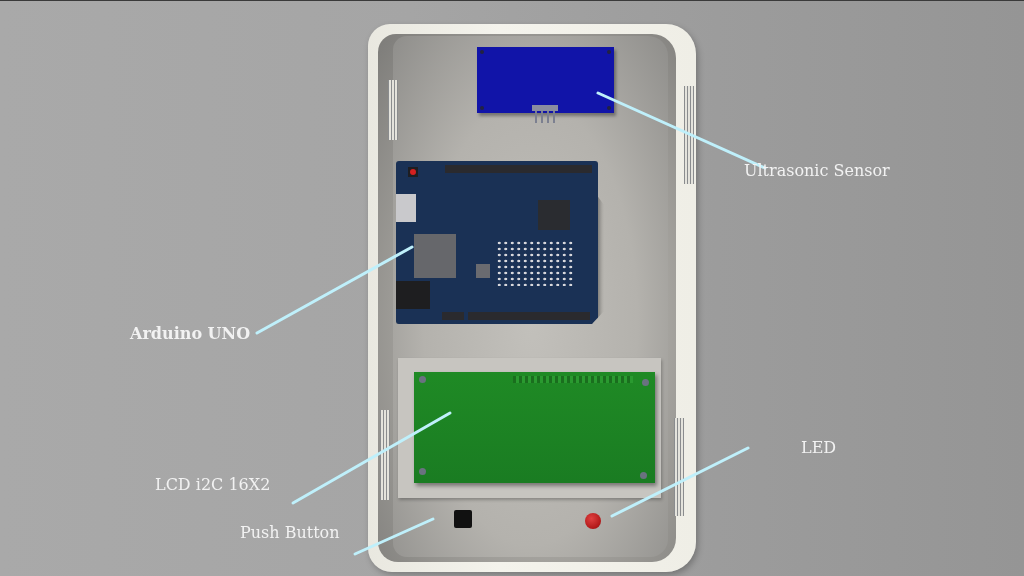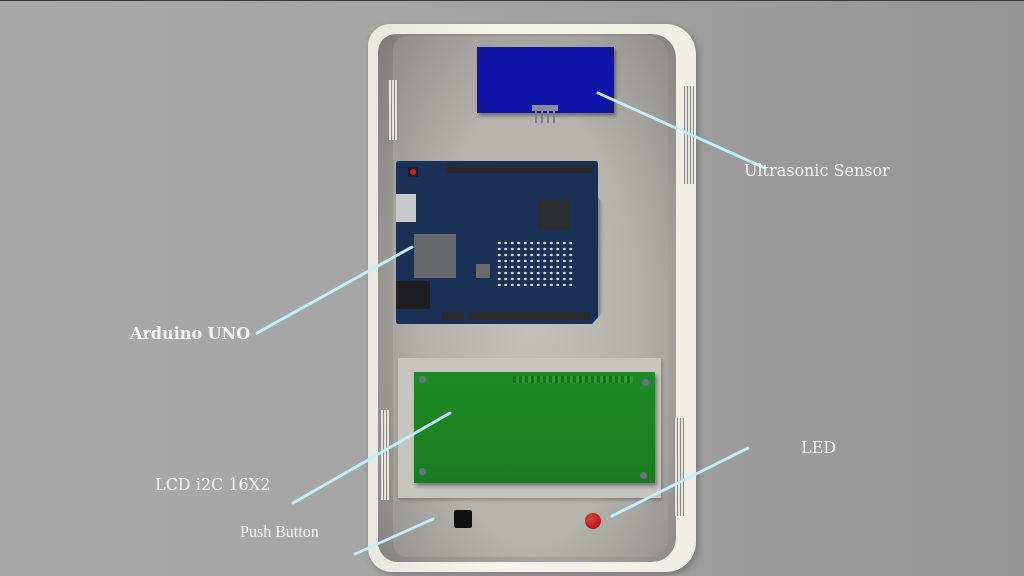--- a/index.html
+++ b/index.html
@@ -126,13 +126,13 @@
     <line x1="450" y1="413" x2="293" y2="503"></line>
     <line x1="748" y1="448" x2="612" y2="516"></line>
     <line x1="433" y1="519" x2="355" y2="554"></line>
   </g>
 </svg>
 
 <div class="label" style="left:744px; top:161px;">Ultrasonic Sensor</div>
 <div class="label" style="left:130px; top:324px;font-weight:bold;">Arduino UNO</div>
 <div class="label" style="left:155px; top:475px;">LCD i2C 16X2</div>
 <div class="label" style="left:757px; top:438px;margin-left:44px;">LED</div>
-<div class="label" style="left:240px; top:523px;font-family:Liberation Serif, serif;">Push Button</div>
+<div class="label" style="left:240px; top:523px;">Push Button</div>
 
 </body></html>

